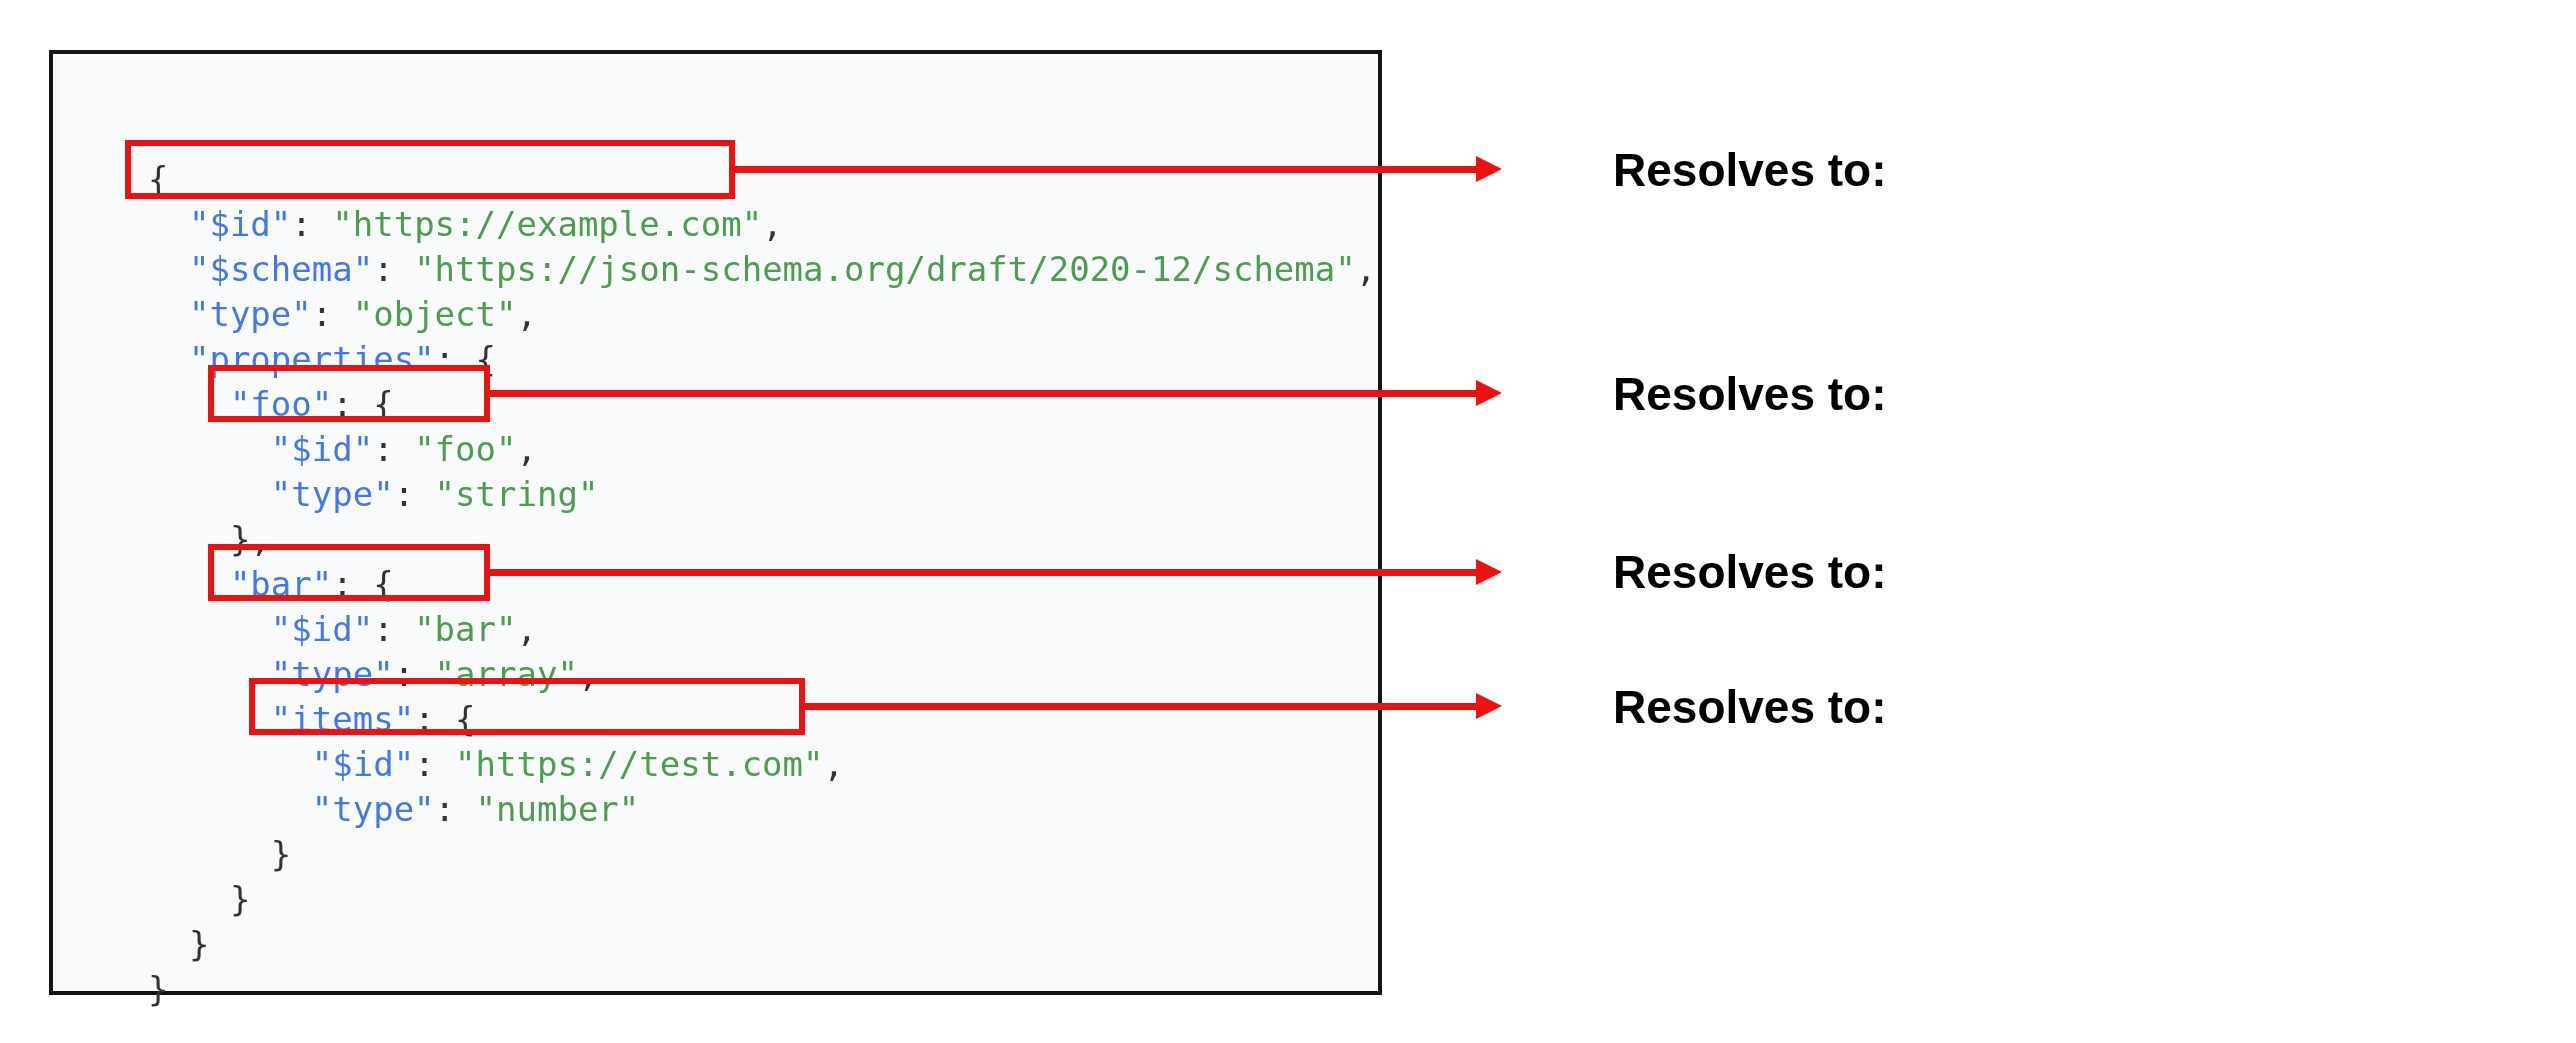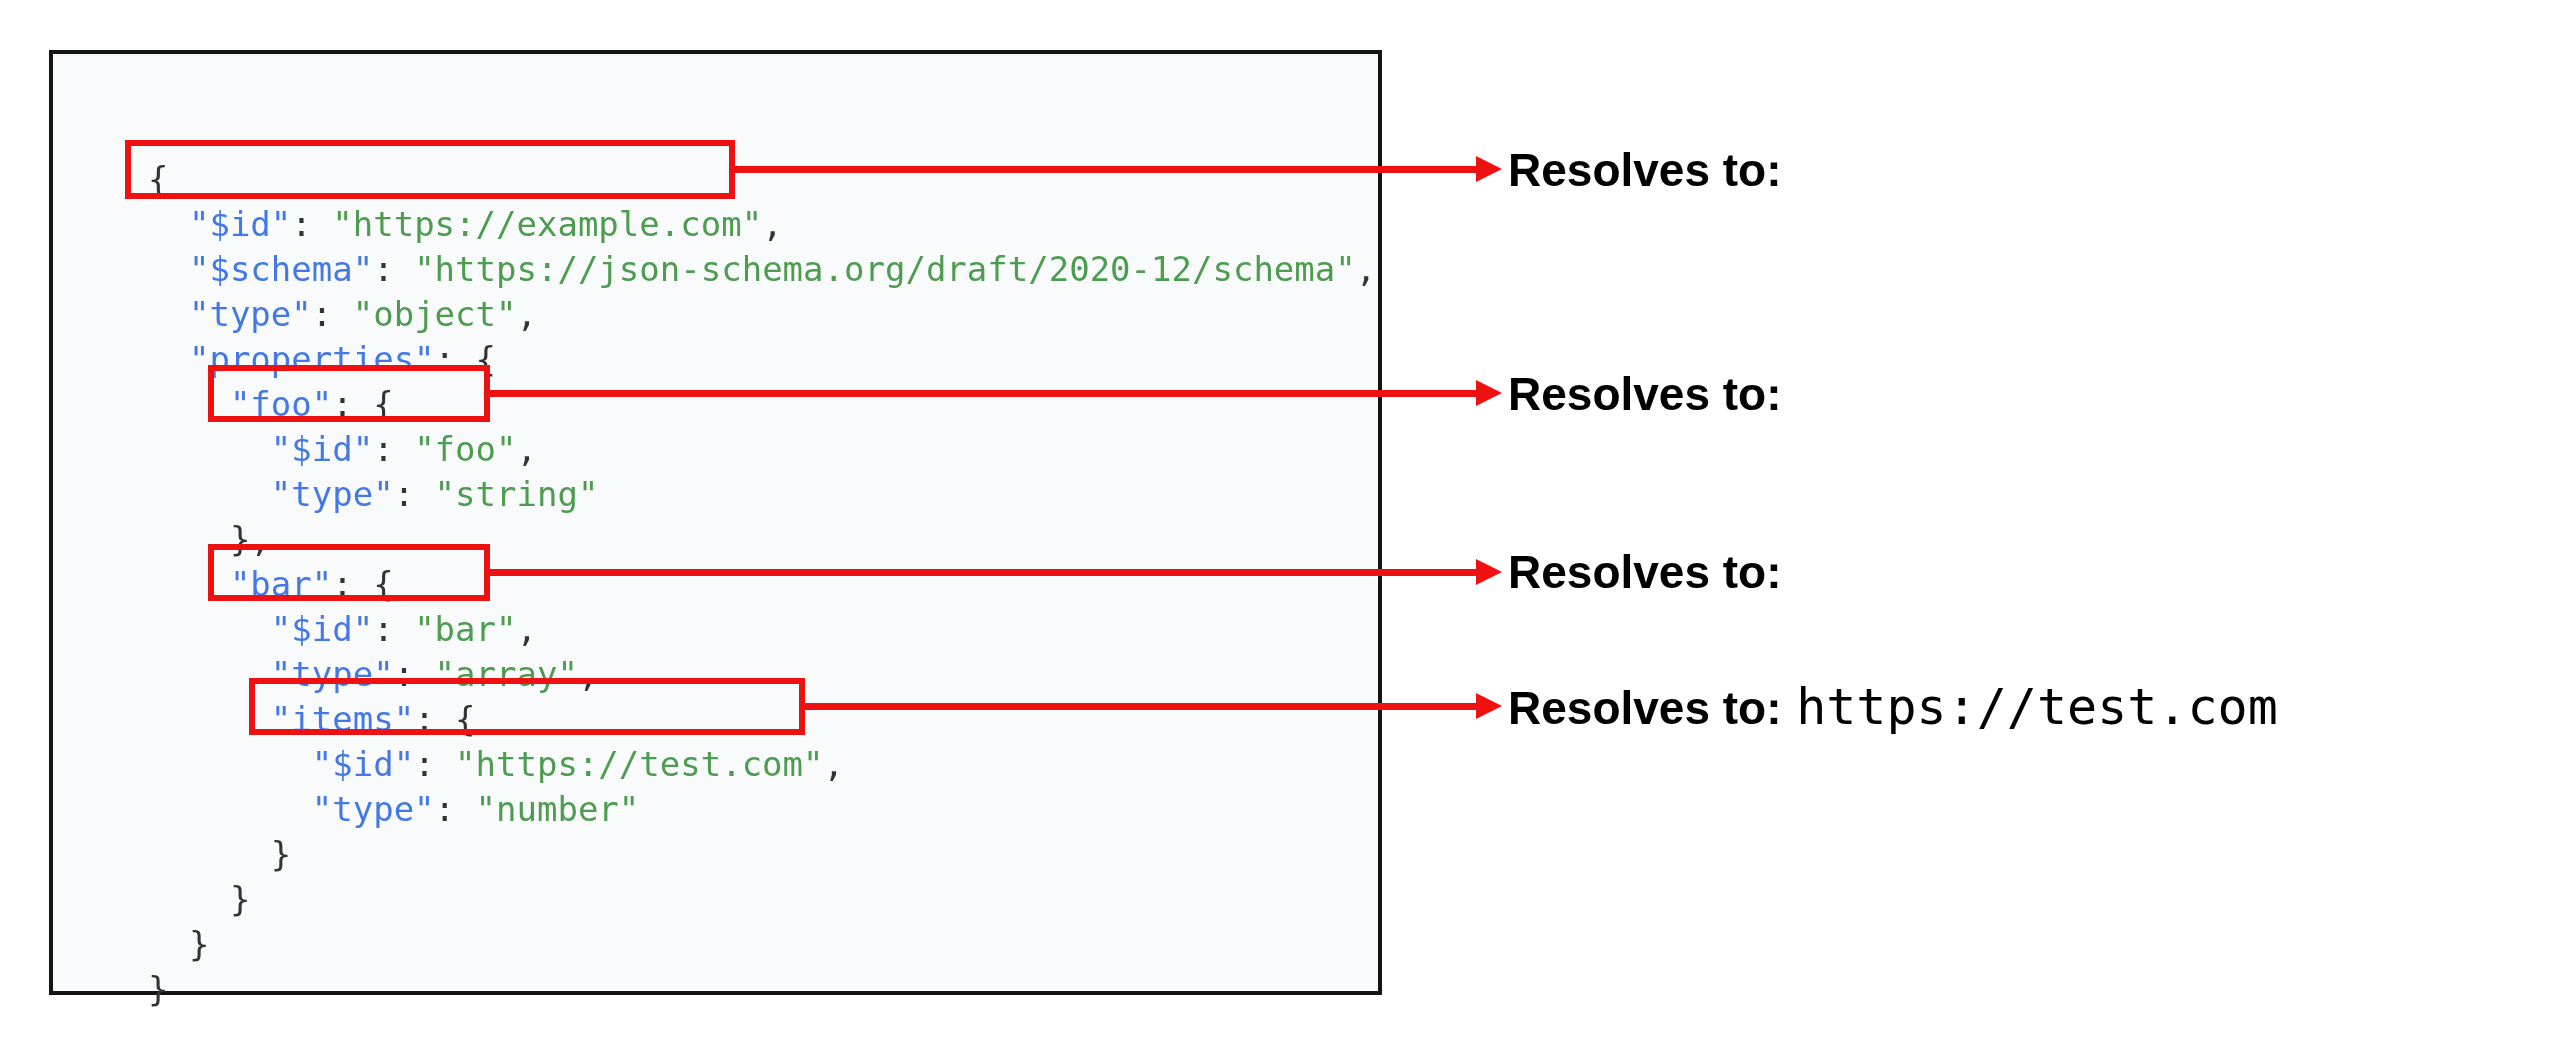--- a/index.html
+++ b/index.html
@@ -76,21 +76,21 @@
     right: 0; top: 0;
     width: 0; height: 0;
     border-top: 13.4px solid transparent;
     border-bottom: 13.4px solid transparent;
     border-left: 26px solid var(--arrow-red);
   }
 
   
   .annotation {
     position: absolute;
-    left: 1508px;
+    left: 1613px;
     transform: translateY(-50%);
     white-space: nowrap;
     display: flex;
     align-items: baseline;
   }
   #annotation-1 { top: 170px; }
   #annotation-2 { top: 394px; }
   #annotation-3 { top: 572px; }
   #annotation-4 { top: 707px; }
   .resolves-label {
@@ -141,17 +141,16 @@
     <span class="resolves-label">Resolves to:</span>
   </div>
   <div class="annotation" id="annotation-2">
     <span class="resolves-label">Resolves to:</span>
   </div>
   <div class="annotation" id="annotation-3">
     <span class="resolves-label">Resolves to:</span>
   </div>
   <div class="annotation" id="annotation-4">
     <span class="resolves-label">Resolves to:</span>
-    <span class="resolved-url">https://test.com</span>
   </div>
 
 </div>
 
 
 </body></html>

